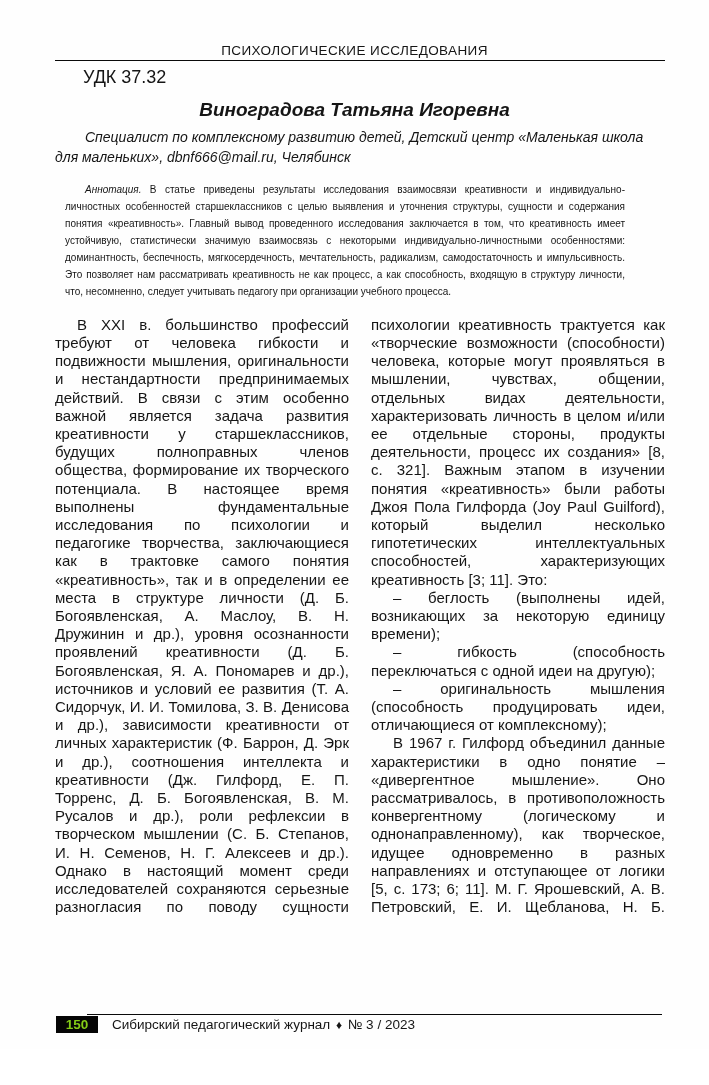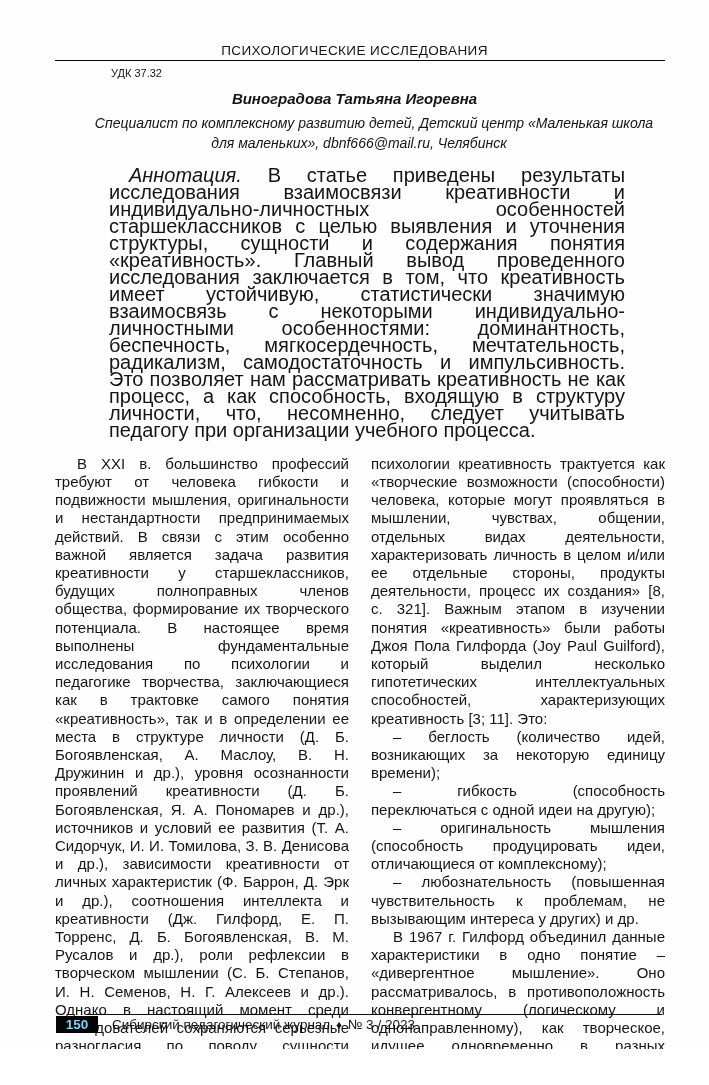--- a/index.html
+++ b/index.html
@@ -17,49 +17,49 @@
     text-align: center;
     font-size: 13.5px;
     letter-spacing: 0.4px;
   }
   .head-rule {
     margin: 2px 44px 0 55px;
     border-bottom: 1.6px solid #0a0a0a;
     height: 0;
   }
   .udc {
-    margin: 6px 0 0 111px;
-    font-size: 11px;
+    margin: 6px 0 0 83px;
+    font-size: 18px;
   }
   .author-name {
     margin-top: 11px;
     text-align: center;
-    font-size: 15px;
+    font-size: 19px;
     font-weight: bold;
     font-style: italic;
   }
   .affiliation {
     margin: 7px 46px 0 55px;
     font-size: 14px;
     font-style: italic;
     line-height: 1.42;
     text-indent: 30px;
-    text-align: center;
+    text-align: left;
   }
   .article-title {
     margin: 17px auto 0 auto;
     max-width: 500px;
     text-align: center;
     font-size: 16.5px;
     font-weight: bold;
     line-height: 1.28;
   }
   .abstract-block {
-    margin: 13px 84px 0 109px;
-    font-size: 20px;
+    margin: 13px 84px 0 65px;
+    font-size: 10px;
     line-height: 17px;
   }
   .abstract-block p {
     margin: 0;
     text-align: justify;
     text-indent: 20px;
   }
   .lbl { font-style: italic; }
   .columns {
     display: flex;
@@ -86,21 +86,21 @@
     position: absolute;
     left: 87px; top: 2px;
     width: 575px;
     border-top: 1.6px solid #0a0a0a;
   }
   .page-badge {
     position: absolute;
     left: 56px; top: 4px;
     width: 42px; height: 17px;
     background: #050505;
-    color: #7dd3fc;
+    color: #84cc16;
     font-size: 13.5px;
     font-weight: bold;
     text-align: center;
     line-height: 17px;
   }
   .journal-line {
     position: absolute;
     left: 112px; top: 4px;
     font-size: 13.5px;
     line-height: 17px;
@@ -129,24 +129,23 @@
     </p>
   </div>
 
   <div class="columns">
     <div class="col">
       <p>В XXI в. большинство профессий требуют от человека гибкости и подвижности мышления, оригинальности и нестандартности предпринимаемых действий. В связи с этим особенно важной является задача развития креативности у старшеклассников, будущих полноправных членов общества, формирование их творческого потенциала. В настоящее время выполнены фундаментальные исследования по психологии и педагогике творчества, заключающиеся как в трактовке самого понятия «креативность», так и в определении ее места в структуре личности (Д. Б. Богоявленская, А. Маслоу, В. Н. Дружинин и др.), уровня осознанности проявлений креативности (Д. Б. Богоявленская, Я. А. Пономарев и др.), источников и условий ее развития (Т. А. Сидорчук, И. И. Томилова, З. В. Денисова и др.), зависимости креативности от личных характеристик (Ф. Баррон, Д. Эрк и др.), соотношения интеллекта и креативности (Дж. Гилфорд, Е. П. Торренс, Д. Б. Богоявленская, В. М. Русалов и др.), роли рефлексии в творческом мышлении (С. Б. Степанов, И. Н. Семенов, Н. Г. Алексеев и др.). Однако в настоящий момент среди исследователей сохраняются серьезные разногласия по поводу сущности креативности, что существенно затрудняет процесс разработки тактики и стратегии педагогической деятельности, имеющей целью развитие вышеуказанной способности.</p>
 
     </div>
     <div class="col">
       <p class="noindent">психологии креативность трактуется как «творческие возможности (способности) человека, которые могут проявляться в мышлении, чувствах, общении, отдельных видах деятельности, характеризовать личность в целом и/или ее отдельные стороны, продукты деятельности, процесс их создания» [8, с. 321]. Важным этапом в изучении понятия «креативность» были работы Джоя Пола Гилфорда (Joy Paul Guilford), который выделил несколько гипотетических интеллектуальных способностей, характеризующих креативность [3; 11]. Это:</p>
-      <p>– беглость (количество идей, возникающих за некоторую единицу времени);</p>
+      <p>– беглость (выполнены идей, возникающих за некоторую единицу времени);</p>
       <p>– гибкость (способность переключаться с одной идеи на другую);</p>
       <p>– оригинальность мышления (способность продуцировать идеи, отличающиеся от комплексному);</p>
-      <p>– любознательность (повышенная чувствительность к проблемам, не вызывающим интереса у других) и др.</p>
       <p>В 1967 г. Гилфорд объединил данные характеристики в одно понятие – «дивергентное мышление». Оно рассматривалось, в противоположность конвергентному (логическому и однонаправленному), как творческое, идущее одновременно в разных направлениях и отступающее от логики [5, с. 173; 6; 11]. М. Г. Ярошевский, А. В. Петровский, Е. И. Щебланова, Н. Б. Шумакова, Н. П. Щербо и другие по-</p>
     </div>
   </div>
 
   <div class="footer">
     <div class="footer-rule"></div>
     <div class="page-badge">
       <span>150</span>
     </div>
     <div class="journal-line">

